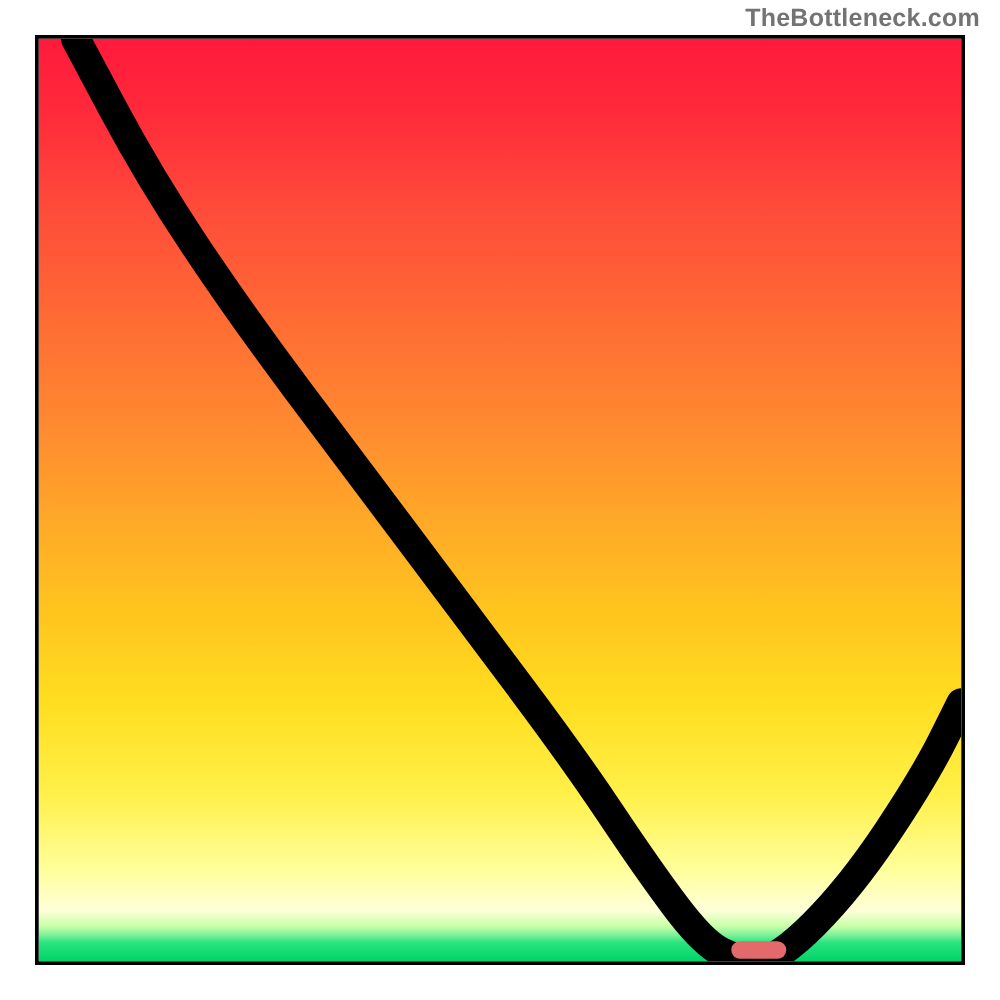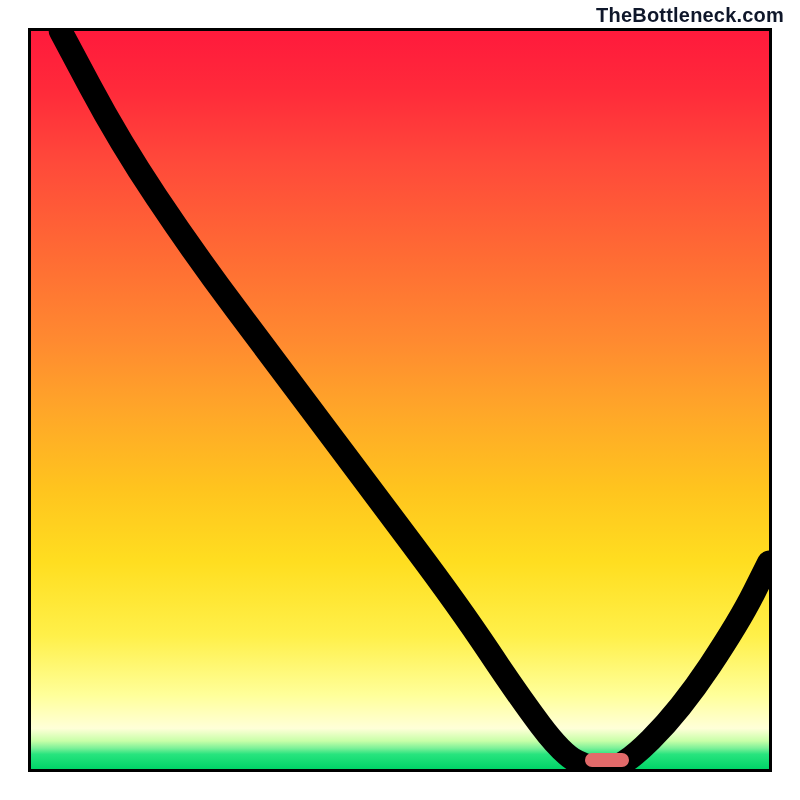--- a/index.html
+++ b/index.html
@@ -15,21 +15,21 @@
     position: relative;
     width: 800px;
     height: 800px;
   }
   .watermark {
     position: absolute;
     top: 4px;
     right: 16px;
     font-size: 20px;
     font-weight: 600;
-    color: #0f172a;
+    color: #737373;
     letter-spacing: 0.2px;
     user-select: none;
   }
   
   .frame {
     position: absolute;
     left: 28px;
     top: 28px;
     width: 744px;   
     height: 744px;

